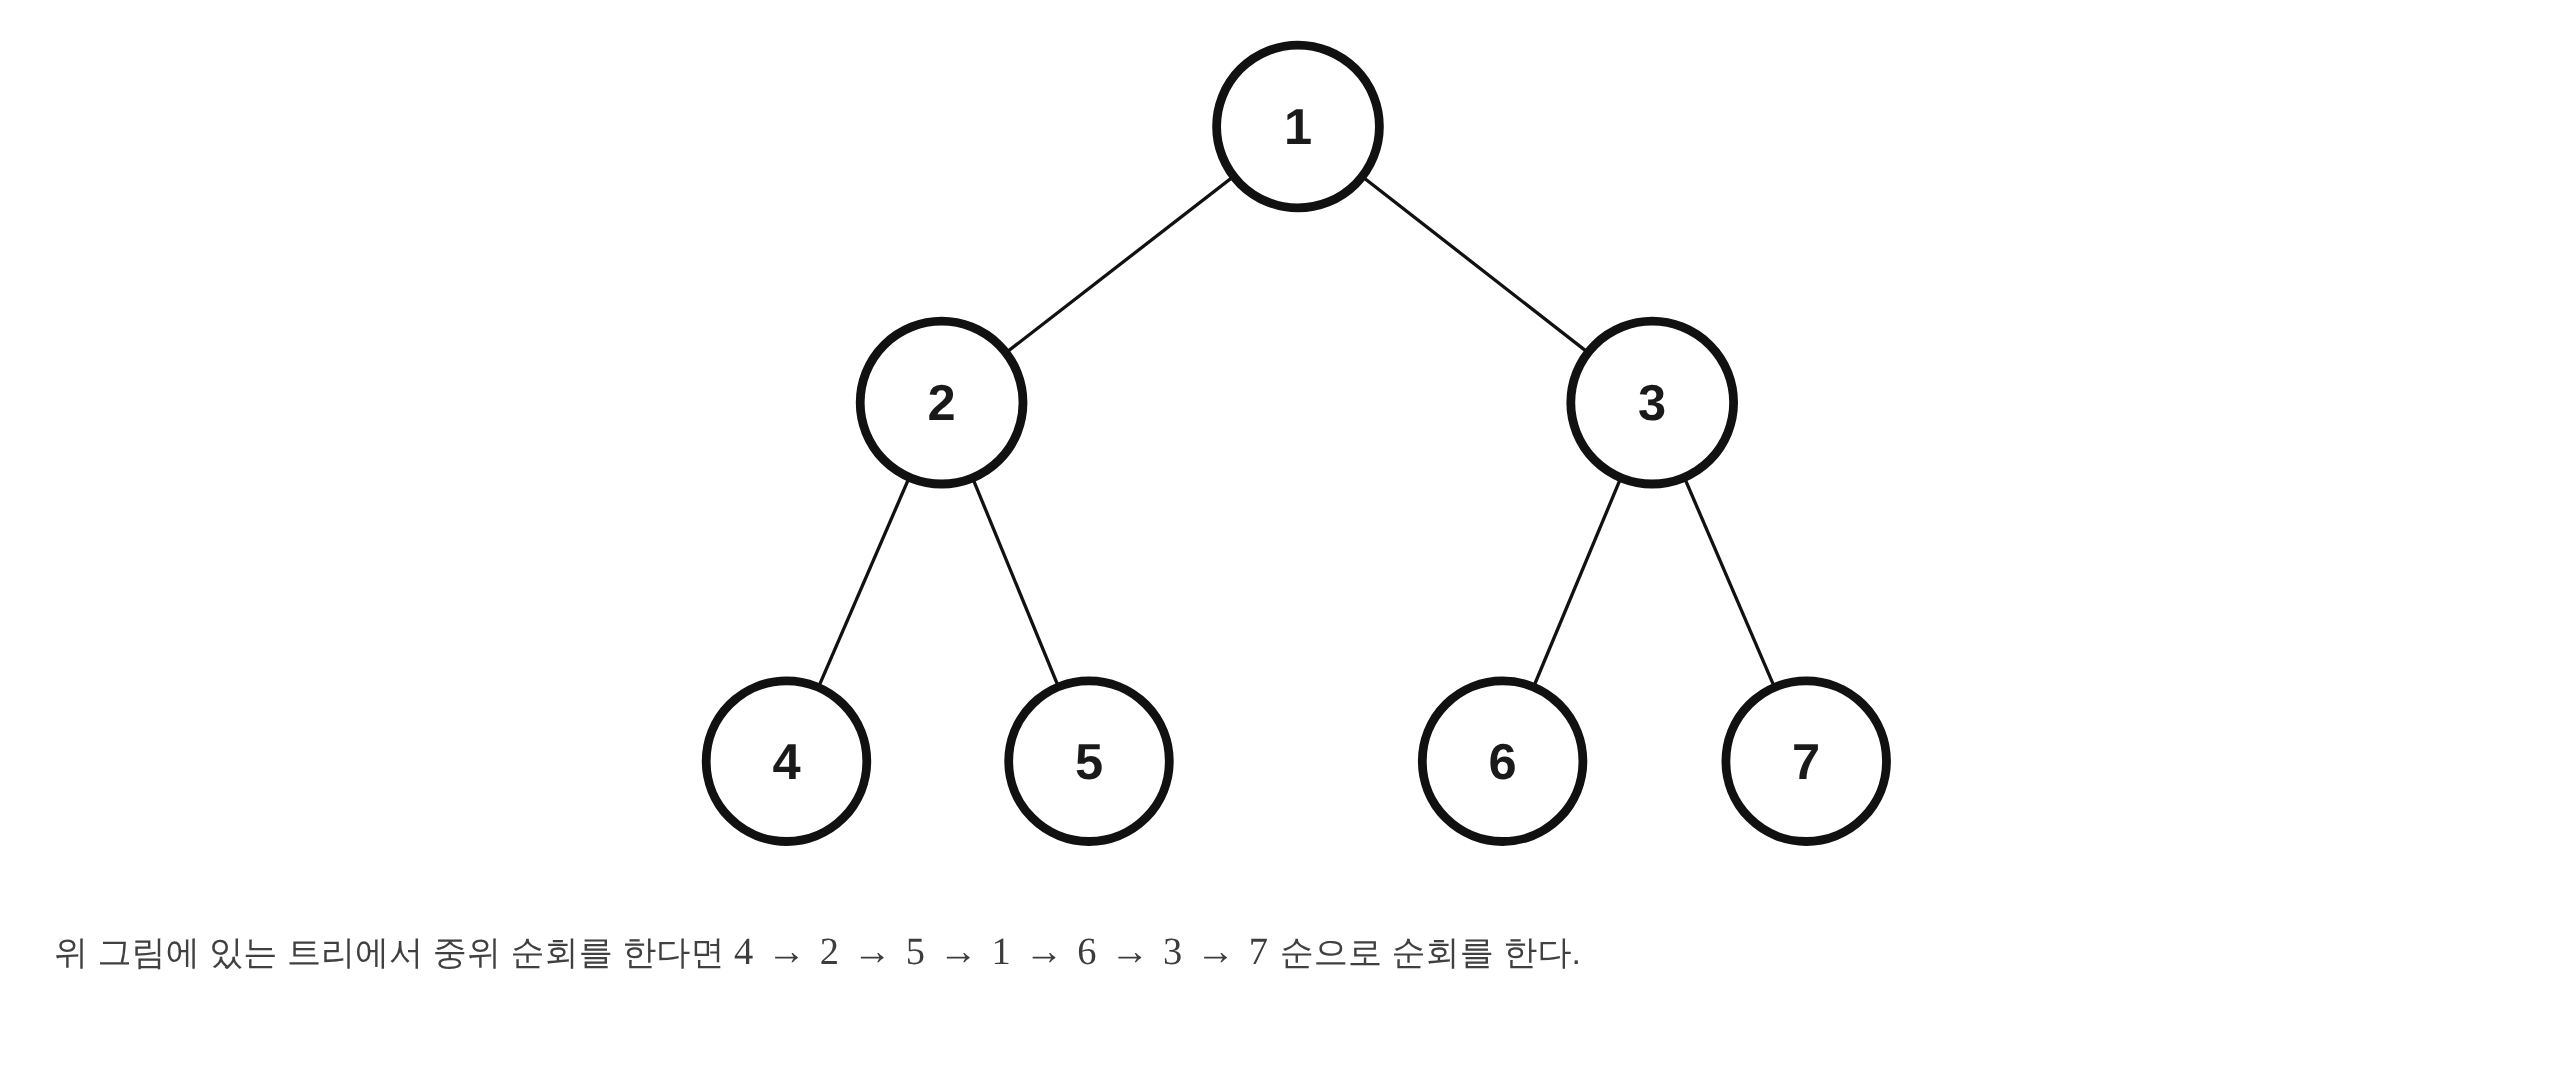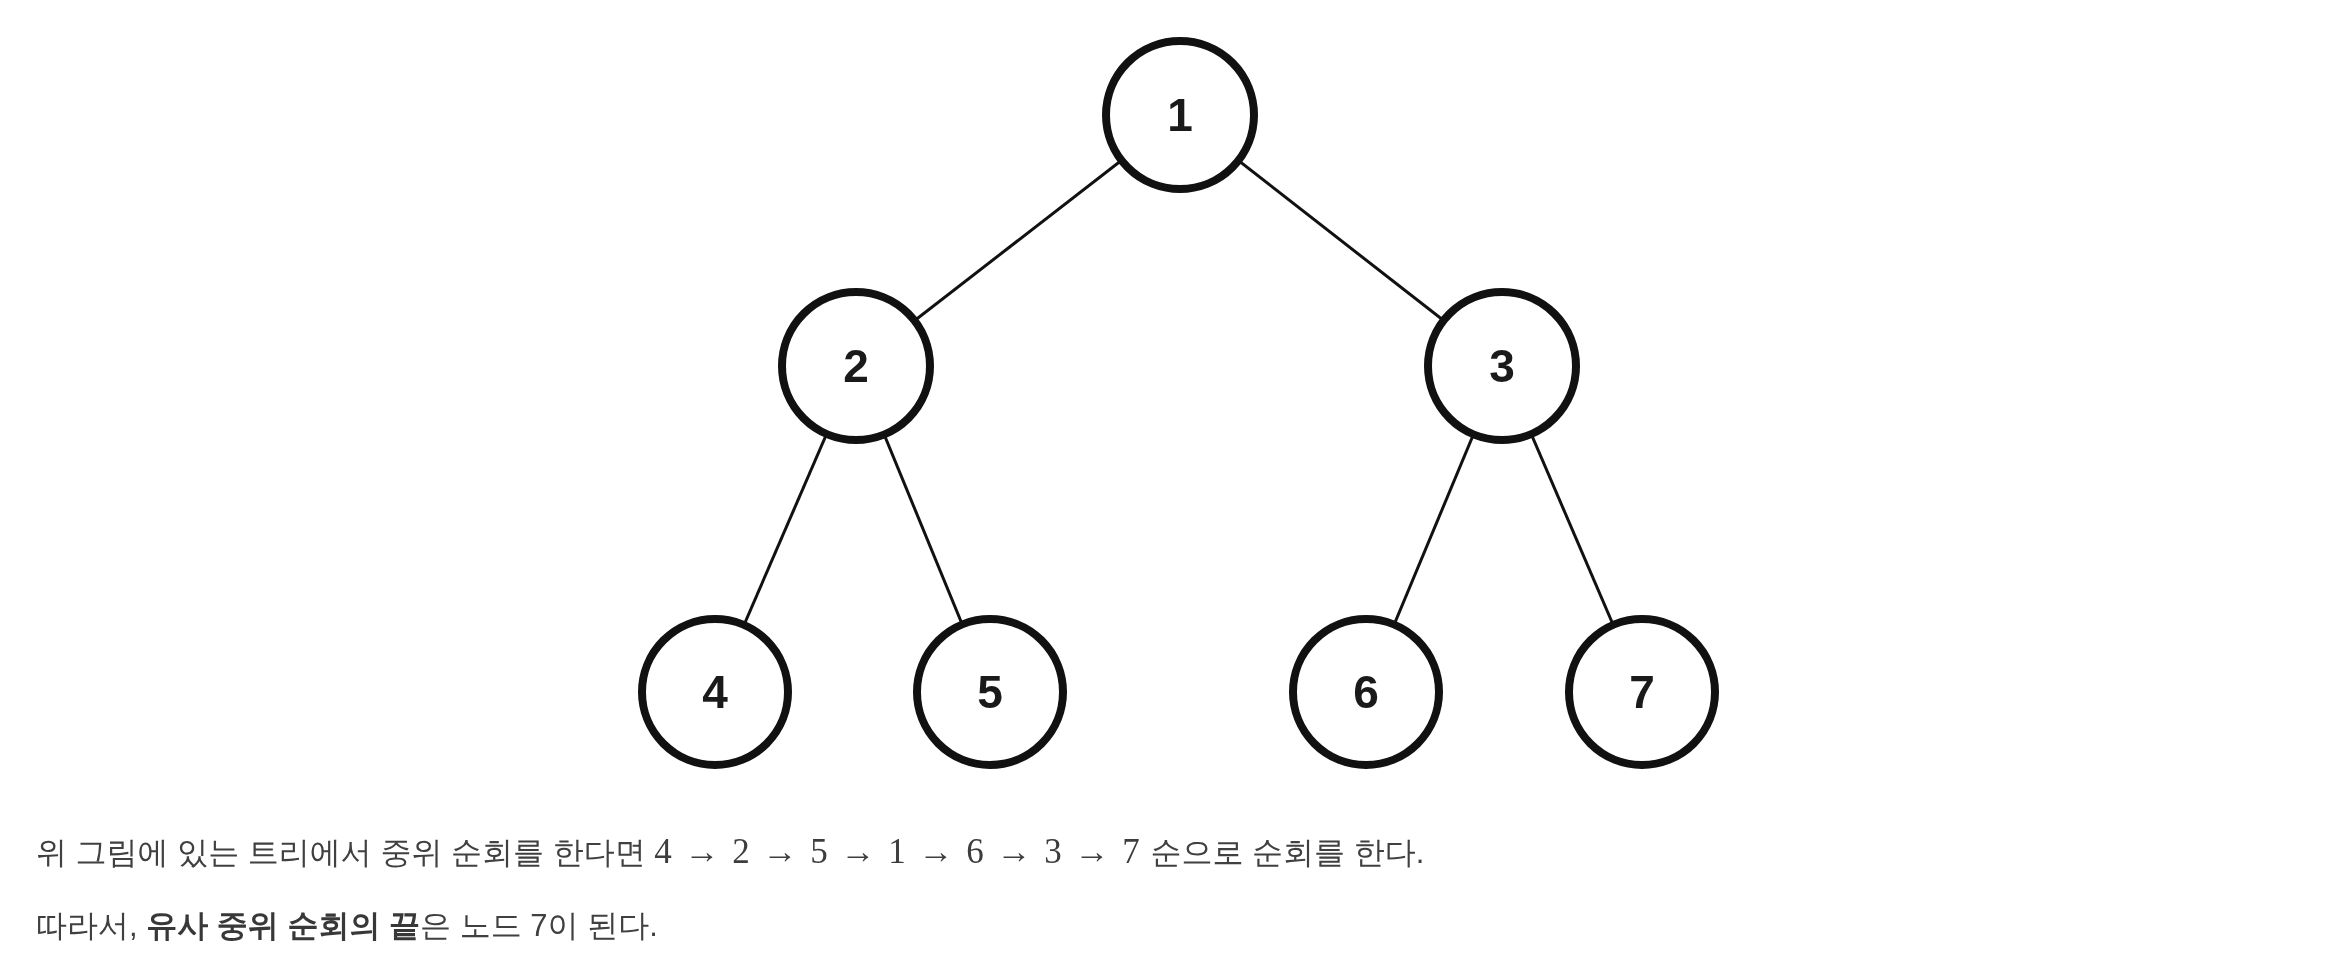--- a/index.html
+++ b/index.html
@@ -35,21 +35,21 @@
   .node-label {
     font-family: "Liberation Sans", sans-serif;
     font-size: 46px;
     font-weight: 700;
     fill: #1a1a1a;
     text-anchor: middle;
   }
   .para {
     position: absolute;
     left: 33px;
-    margin: 3px;
+    margin: 16px;
     font-size: 31px;
     line-height: 1.32;
     color: #404040;
     white-space: nowrap;
   }
   .para-traversal { top: 826px; }
   .para-conclusion { top: 903px; }
   .math-seq {
     font-family: "Liberation Serif", serif;
     font-size: 35px;
@@ -104,17 +104,14 @@
     <g>
       <circle class="node-circle" cx="1642" cy="692" r="73"></circle>
       <text class="node-label" x="1642" y="708">7</text>
     </g>
   </svg>
 
   <p class="para para-traversal">
     <span>위 그림에 있는 트리에서 중위 순회를 한다면 </span><span class="math-seq">4 → 2 → 5 → 1 → 6 → 3 → 7</span><span> 순으로 순회를 한다.</span>
   </p>
 
-  <p class="para para-conclusion">
-    <span>따라서, </span><span class="bold-seg">유사 중위 순회의 끝</span><span>은 노드 7이 된다.</span>
-  </p>
 
 </div>
 
 </body></html>

